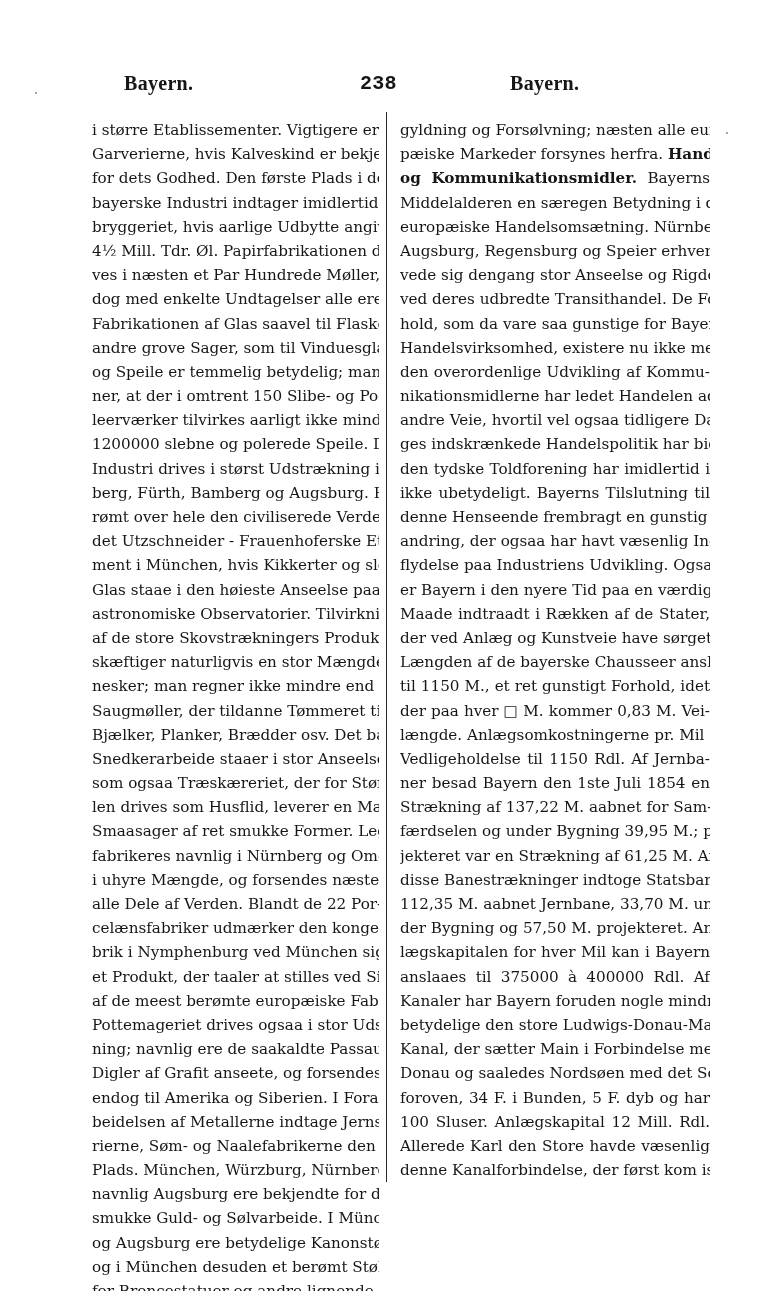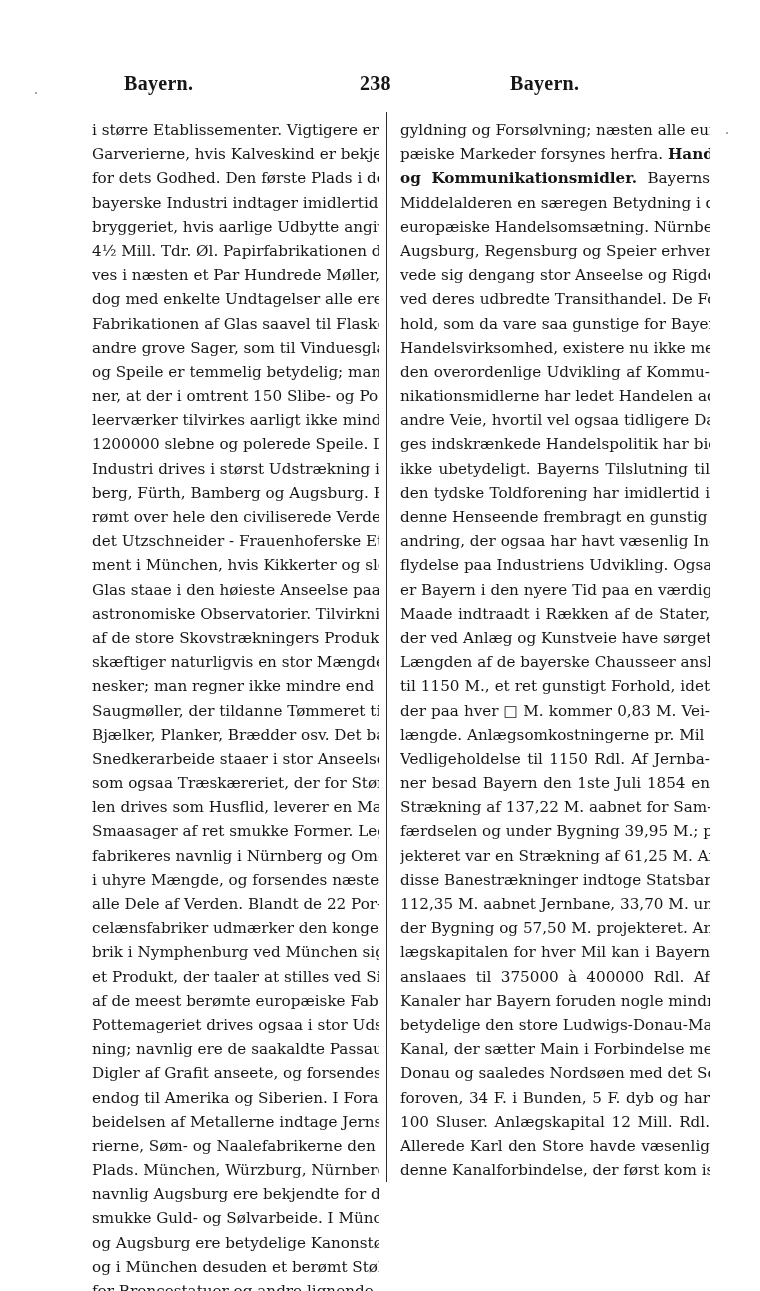--- a/index.html
+++ b/index.html
@@ -3,21 +3,21 @@
 <meta charset="utf-8">
 <style>
   html, body { margin: 0; padding: 0; background: #ffffff; }
   body { width: 760px; height: 1291px; position: relative; overflow: hidden;
          font-family: "DejaVu Serif", "Liberation Serif", serif; color: #161616; }
   .page { position: absolute; left: 0; top: 0; width: 760px; height: 1086px; }
   .header { position: absolute; top: 72px; left: 0; width: 760px; height: 28px; }
   .hdr { position: absolute; font-family: "Liberation Serif", serif; font-weight: bold;
          font-size: 20px; letter-spacing: 0.3px; }
   .hdr-left { left: 124px; }
-  .hdr-center { left: 360px; font-family: Liberation Serif, serif; font-size: 20px; }
+  .hdr-center { left: 360px; font-family: Liberation Mono, monospace; font-size: 20px; }
   .hdr-right { left: 510px; }
   .col { position: absolute; top: 118px; }
   .col-left { left: 92px; width: 287px; }
   .col-right { left: 400px; width: 310px; }
   .line { display: block; height: 24.2px; line-height: 24.2px; font-size: 15.2px;
           white-space: nowrap; text-align: justify; text-align-last: justify;
           overflow: hidden; }
   .rule { position: absolute; left: 386px; top: 112px; width: 1px; height: 1070px;
           background: #2a2a2a; }
   .bold-run { font-weight: bold; }
@@ -95,22 +95,22 @@
       <div class="line">europæiske Handelsomsætning.  Nürnberg,</div>
       <div class="line">Augsburg, Regensburg og Speier erhver-</div>
       <div class="line">vede sig dengang stor Anseelse og Rigdom</div>
       <div class="line">ved deres udbredte Transithandel.  De For-</div>
       <div class="line">hold, som da vare saa gunstige for Bayerns</div>
       <div class="line">Handelsvirksomhed,  existere nu ikke mere;</div>
       <div class="line">den overordenlige Udvikling af Kommu-</div>
       <div class="line">nikationsmidlerne har ledet Handelen ad</div>
       <div class="line">andre Veie, hvortil vel ogsaa tidligere Da-</div>
       <div class="line">ges indskrænkede Handelspolitik har bidraget</div>
+      <div class="line">den tydske Toldforening har imidlertid i</div>
       <div class="line">ikke ubetydeligt.  Bayerns Tilslutning til</div>
-      <div class="line">den tydske Toldforening har imidlertid i</div>
       <div class="line">denne Henseende frembragt en gunstig For-</div>
       <div class="line">andring, der ogsaa har havt væsenlig Ind-</div>
       <div class="line">flydelse paa Industriens Udvikling.  Ogsaa</div>
       <div class="line">er Bayern i den nyere Tid paa en værdig</div>
       <div class="line">Maade indtraadt i Rækken af de Stater,</div>
       <div class="line">der ved Anlæg og Kunstveie have sørget for</div>
       <div class="line">Længden af de bayerske Chausseer anslaaes</div>
       <div class="line">til 1150 M., et ret gunstigt Forhold, idet</div>
       <div class="line">der paa hver □ M. kommer 0,83 M. Vei-</div>
       <div class="line">længde.  Anlægsomkostningerne pr. Mil an-</div>

